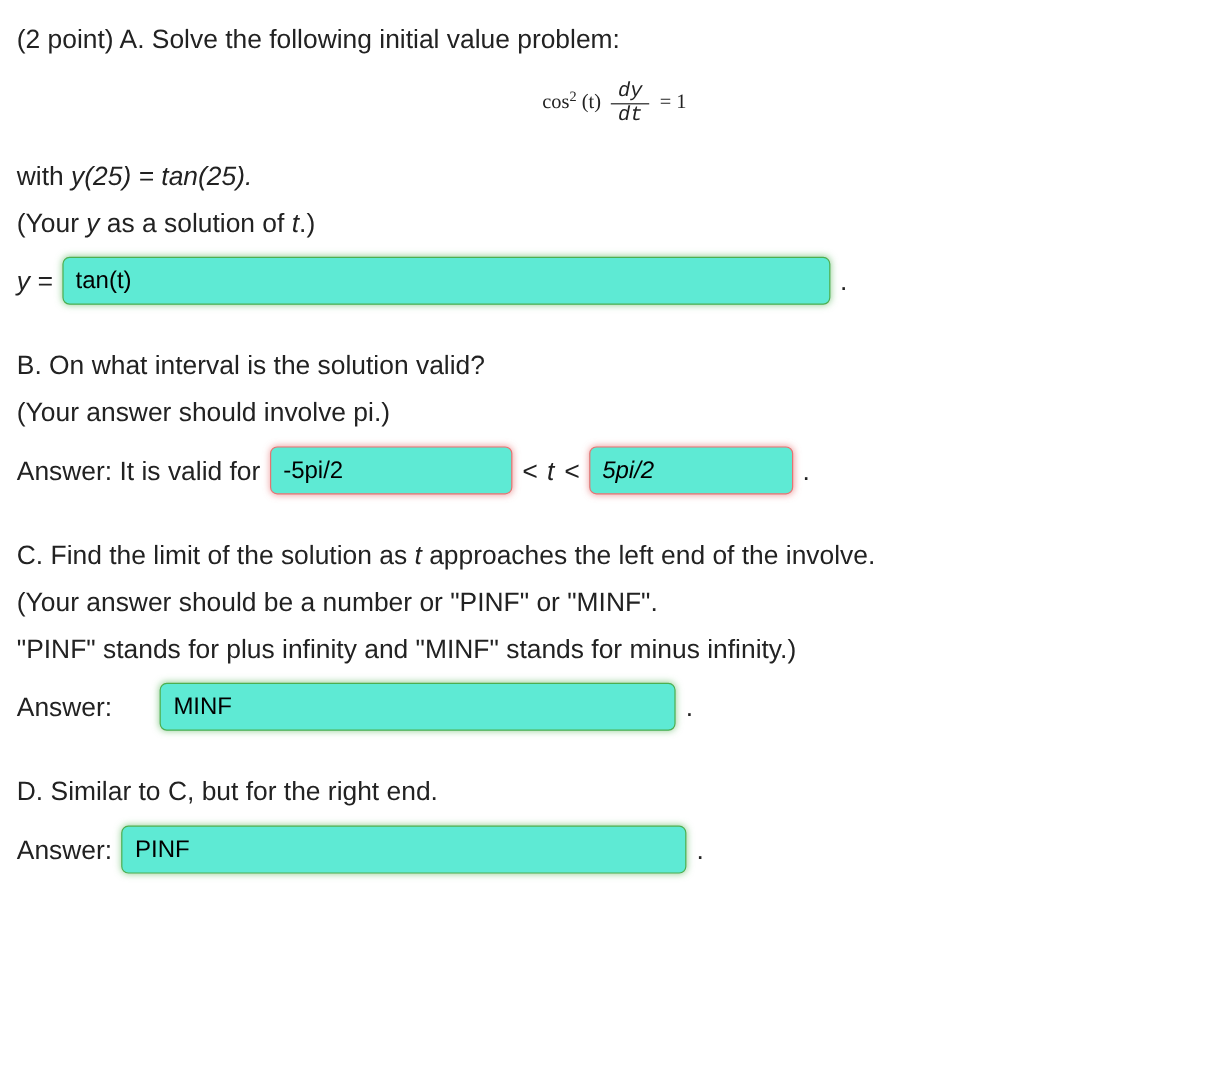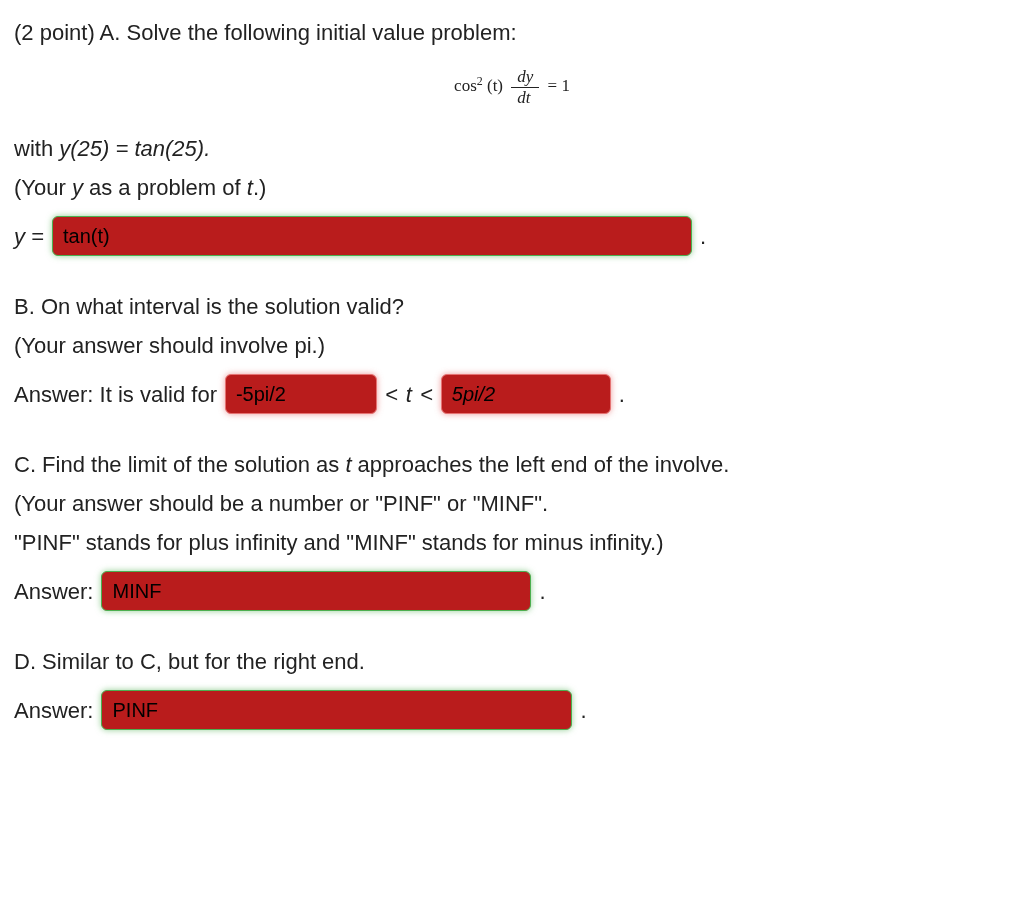--- a/index.html
+++ b/index.html
@@ -24,38 +24,39 @@
     text-align: center;
     font-family: "Times New Roman", Times, serif;
     font-size: 17px;
     margin: 18px 0 24px 0;
   }
   .frac {
     display: inline-block;
     vertical-align: middle;
     text-align: left;
     margin: 0 4px;
+    font-family: Liberation Mono, monospace;
   }
   .frac .num {
     display: block;
     border-bottom: 1.5px solid #222;
     padding: 0 6px;
     font-style: italic;
   }
   .frac .den {
     display: block;
     padding: 0 6px;
     font-style: italic;
   }
   input.answer-box {
     font-family: Arial, Helvetica, sans-serif;
     font-size: 20px;
     padding: 6px 10px;
     border-radius: 6px;
-    background: #b91c1c;
+    background: #5eead4;
     outline: none;
     box-sizing: border-box;
     height: 40px;
     vertical-align: middle;
   }
   input.correct {
     border: 1px solid #4caf50;
     box-shadow: 0 0 6px rgba(76,175,80,0.6);
   }
   input.incorrect {
@@ -88,51 +89,51 @@
     <span class="den">dt</span>
   </span>
   <span> = 1</span>
 </div>
 
 <div class="row">
   <span>with </span><span class="math-italic">y(25) = tan(25).</span>
 </div>
 
 <div class="row">
-  <span>(Your </span><span class="math-italic">y</span><span> as a problem of </span><span class="math-italic">t</span><span>.)</span>
+  <span>(Your </span><span class="math-italic">y</span><span> as a solution of </span><span class="math-italic">t</span><span>.)</span>
 </div>
 
 <div class="row inline-label">
   <span class="math-italic">y = </span>
   <input class="answer-box correct" style="width: 640px;" value="tan(t)">
   <span>.</span>
 </div>
 
 
 <div class="row section-gap">B. On what interval is the solution valid?</div>
 <div class="row">(Your answer should involve pi.)</div>
 <div class="row inline-label">
   <span>Answer: It is valid for </span>
-  <input class="answer-box incorrect" style="width: 152px;" value="-5pi/2">
+  <input class="answer-box incorrect" style="width: 202px;" value="-5pi/2">
   <span class="math-italic"> &lt; </span>
     <span class="math-italic">t</span>
     <span class="math-italic"> &lt; </span>
   <input class="answer-box incorrect" style="width: 170px; font-style: italic;" value="5pi/2">
   <span>.</span>
 </div>
 
 
 <div class="row section-gap">
   <span>C. Find the limit of the solution as </span><span class="math-italic">t</span><span> approaches the left end of the involve.</span>
 </div>
 <div class="row">(Your answer should be a number or "PINF" or "MINF".</div>
 <div class="row">"PINF" stands for plus infinity and "MINF" stands for minus infinity.)</div>
 <div class="row inline-label">
   <span>Answer: </span>
-  <input class="answer-box correct" style="width: 430px;" value="MINF">
+  <input class="answer-box correct" style="width: 430px; margin-left: 32px;" value="MINF">
   <span>.</span>
 </div>
 
 
 <div class="row section-gap">D. Similar to C, but for the right end.</div>
 <div class="row inline-label">
   <span>Answer: </span>
   <input class="answer-box correct" style="width: 471px;" value="PINF">
   <span>.</span>
 </div>

